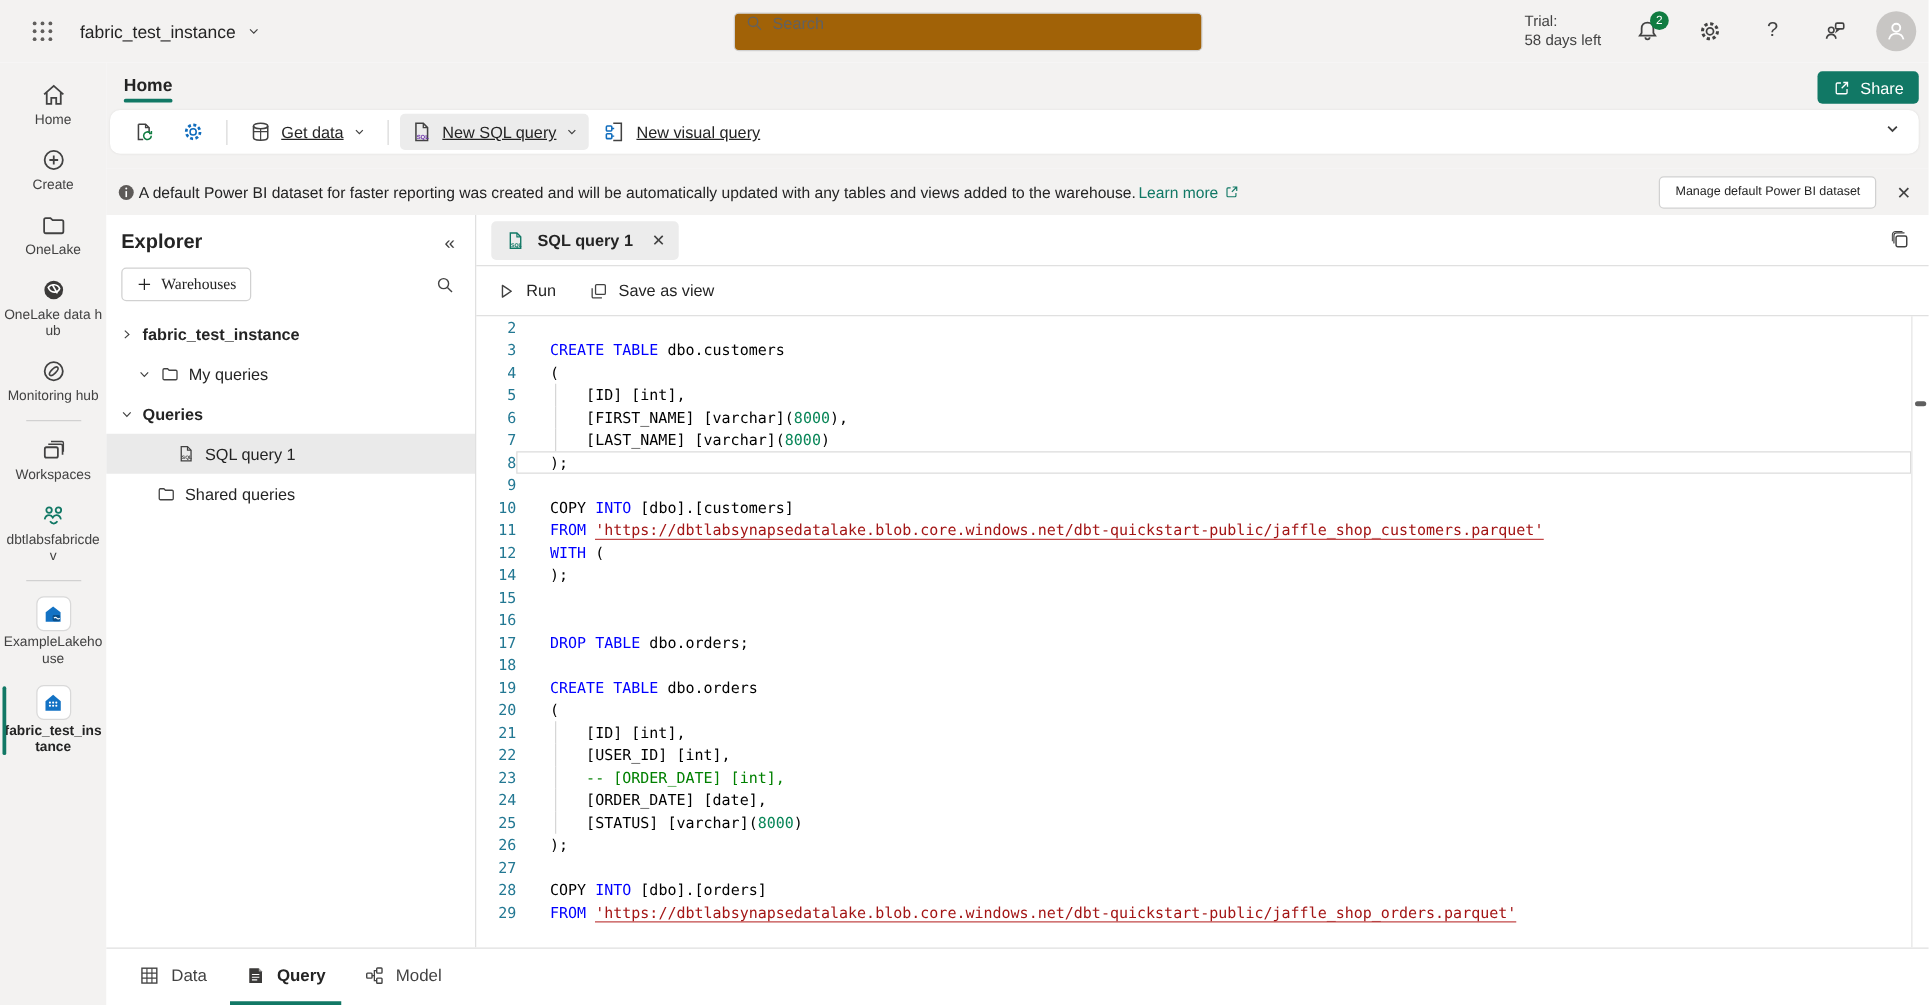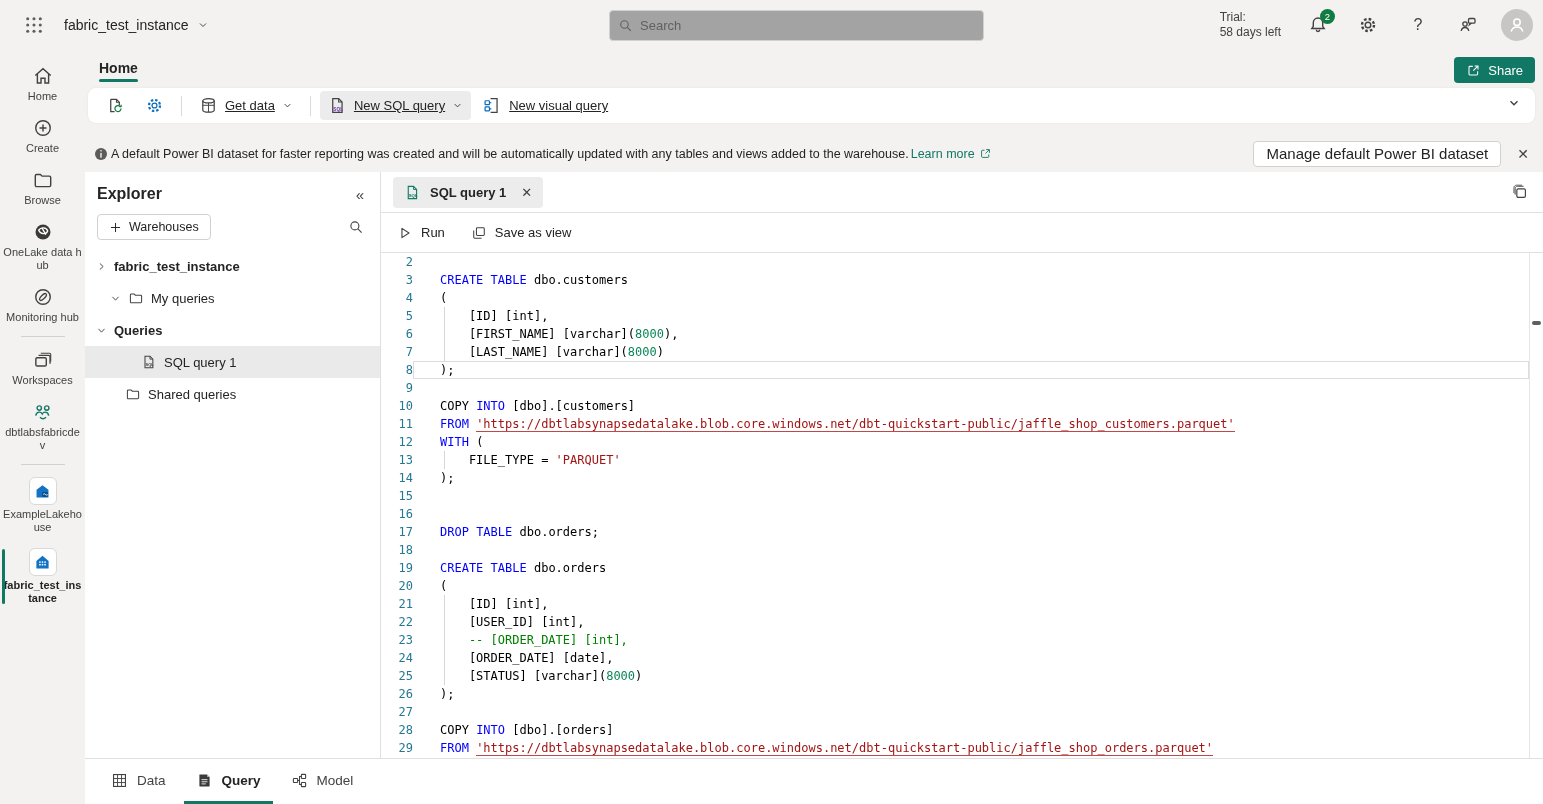--- a/index.html
+++ b/index.html
@@ -5,22 +5,22 @@
   * { margin:0; padding:0; box-sizing:border-box; }
   html,body { width:1543px; height:804px; overflow:hidden; background:#fff;
     font-family:"Liberation Sans", sans-serif; color:#242424; }
   #app { position:relative; width:1543px; height:804px; background:#fff; }
 
   
   .topbar { position:absolute; top:0; left:0; right:0; height:50px; background:#f3f2f1;
     display:flex; align-items:center; z-index:5; }
   .waffle { margin-left:22px; width:24px; height:24px; display:flex; align-items:center; justify-content:center; cursor:pointer; }
   .ws-switcher { margin-left:18px; display:flex; align-items:center; gap:8px; font-size:14px; color:#242424; cursor:pointer; }
-  .searchbox { position:absolute; left:609px; top:10px; width:375px; height:31px; background:#a3a3a3;
-    border:1px solid #d1d1d1; border-radius:4px; display:flex; align-items:center; padding:0 8px; gap:7px; }
+  .searchbox { position:absolute; left:587px; top:10px; width:375px; height:31px; background:#a16207;
+    border:1px solid #d1d1d1; border-radius:4px; display:flex; align-items:flex-start; padding:0 8px; gap:7px; }
   .searchbox input { border:none; outline:none; flex:1; font-size:13px; font-family:"Liberation Sans",sans-serif; color:#242424; background:transparent; }
   .searchbox input::placeholder { color:#616161; }
   .top-right { position:absolute; right:10px; top:0; height:50px; display:flex; align-items:center; gap:16px; }
   .trial { font-size:12px; color:#424242; line-height:15px; text-align:left; margin-right:4px; }
   .tb-ic { width:34px; height:34px; display:flex; align-items:center; justify-content:center; position:relative; cursor:pointer; border-radius:4px; }
   .badge { position:absolute; top:1px; right:0; min-width:15px; height:15px; border-radius:8px; background:#107c41;
     color:#fff; font-size:9.5px; display:flex; align-items:center; justify-content:center; padding:0 3px; }
   .help-glyph { font-size:16px; color:#424242; }
   .avatar { width:32px; height:32px; border-radius:50%; background:#c8c6c4; display:flex; align-items:center; justify-content:center; cursor:pointer; }
 
@@ -48,34 +48,34 @@
   .tool-btn { display:flex; align-items:center; gap:7px; font-size:13px; color:#242424; padding:5px 8px; border-radius:4px; cursor:pointer; background:transparent; border:none; font-family:"Liberation Sans",sans-serif;text-decoration:underline; }
   .tool-btn.selected { background:#ececec; }
   .tool-sep { width:1px; height:20px; background:#d9d9d9; margin:0 5px; }
   .ribbon-collapse { position:absolute; right:14px; top:8px; cursor:pointer; }
 
   
   .banner { position:absolute; top:135px; left:85px; right:0; height:37px; background:#f3f2f1;
     display:flex; align-items:center; padding:0 14px 0 8px; gap:2px; font-size:12.5px; color:#242424; }
   .learn-more { color:#117865; display:flex; align-items:center; gap:4px; cursor:pointer; white-space:nowrap; }
   .manage-btn { margin-left:auto; background:#fff; border:1px solid #d1d1d1; border-radius:4px; height:26px;
-    padding:0 12px; font-size:15px; color:#242424; cursor:pointer; font-family:"Liberation Sans",sans-serif; white-space:nowrap; }
+    padding:0 12px; font-size:10px; color:#242424; cursor:pointer; font-family:"Liberation Sans",sans-serif; white-space:nowrap; }
   .banner-close { margin-left:14px; font-size:14px; color:#424242; cursor:pointer; }
 
   
   .main { position:absolute; top:172px; left:85px; right:0; bottom:46px; background:#fff; display:flex; }
 
   
   .explorer { width:296px; border-right:1px solid #e0e0e0; display:flex; flex-direction:column; }
   .exp-head { display:flex; align-items:center; justify-content:space-between; padding:13px 16px 9px 12px; }
   .exp-title { font-size:16px; font-weight:bold; }
   .exp-collapse { font-size:15px; color:#424242; cursor:pointer; }
   .exp-actions { display:flex; align-items:center; justify-content:space-between; padding:2px 16px 10px 12px; }
   .wh-btn { display:flex; align-items:center; gap:7px; border:1px solid #d1d1d1; border-radius:4px; background:#fff;
-    padding:5px 11px; font-size:12.5px; color:#242424; cursor:pointer; font-family:Liberation Sans, sans-serif; }
+    padding:5px 11px; font-size:12.5px; color:#242424; cursor:pointer; font-family:Liberation Serif, serif; }
   .tree { font-size:13px; }
   .tree-row { height:32px; display:flex; align-items:center; gap:7px; cursor:pointer; color:#242424; }
   .tree-row.sel { background:#eaeaea; }
   .lvl1 { padding-left:10px; } .lvl2 { padding-left:10px; } .lvl3 { padding-left:24px; }
   .lvl4 { padding-left:56px; } .lvl3b { padding-left:40px; }
   .semibold { font-weight:bold; }
   .chev { display:flex; width:12px; justify-content:center; }
 
   
   .editor { flex:1; display:flex; flex-direction:column; min-width:0; }
@@ -190,21 +190,21 @@
       <svg width="22" height="22" viewBox="0 0 20 20">
         <circle cx="10" cy="10" r="6.6" fill="none" stroke="#424242" stroke-width="1.3"></circle>
         <path d="M10 6.8v6.4M6.8 10h6.4" stroke="#424242" stroke-width="1.3"></path>
       </svg>
       <span>Create</span>
     </div>
     <div class="rail-item">
       <svg width="22" height="22" viewBox="0 0 20 20">
         <path d="M3 6.2c0-.7.5-1.2 1.2-1.2h3.4L9.2 6.5h6.6c.7 0 1.2.5 1.2 1.2v7.1c0 .7-.5 1.2-1.2 1.2H4.2c-.7 0-1.2-.5-1.2-1.2Z" fill="none" stroke="#424242" stroke-width="1.3"></path>
       </svg>
-      <span>Browse</span>
+      <span>OneLake</span>
     </div>
     <div class="rail-item">
       <svg width="22" height="22" viewBox="0 0 20 20">
         <circle cx="10" cy="10" r="6.8" fill="#3b3a39"></circle>
         <path d="M6 8.2c2.2-3 7-2.6 8.3.8-1.5 3.4-6.4 3.6-8.3-.8Z" fill="none" stroke="#fff" stroke-width="1.2"></path>
         <path d="M9 6.2 12.6 12.4" stroke="#fff" stroke-width="1.2"></path>
       </svg>
       <span>OneLake data hub</span>
     </div>
     <div class="rail-item">
@@ -449,21 +449,20 @@
             <div class="code-row"><span class="ln">3</span><span class="ct"><span class="k">CREATE</span><span class="p"> </span><span class="k">TABLE</span><span class="p"> dbo.customers</span></span></div>
             <div class="code-row"><span class="ln">4</span><span class="ct"><span class="p">(</span></span></div>
             <div class="code-row g"><span class="ln">5</span><span class="ct"><span class="p">    [ID] [int],</span></span></div>
             <div class="code-row g"><span class="ln">6</span><span class="ct"><span class="p">    [FIRST_NAME] [varchar](</span><span class="n2">8000</span><span class="p">),</span></span></div>
             <div class="code-row g"><span class="ln">7</span><span class="ct"><span class="p">    [LAST_NAME] [varchar](</span><span class="n2">8000</span><span class="p">)</span></span></div>
             <div class="code-row cur"><span class="ln">8</span><span class="ct"><span class="p">);</span></span></div>
             <div class="code-row"><span class="ln">9</span><span class="ct"></span></div>
             <div class="code-row"><span class="ln">10</span><span class="ct"><span class="p">COPY </span><span class="k">INTO</span><span class="p"> [dbo].[customers]</span></span></div>
             <div class="code-row"><span class="ln">11</span><span class="ct"><span class="k">FROM</span><span class="p"> </span><span class="su">'https://dbtlabsynapsedatalake.blob.core.windows.net/dbt-quickstart-public/jaffle_shop_customers.parquet'</span></span></div>
             <div class="code-row"><span class="ln">12</span><span class="ct"><span class="k">WITH</span><span class="p"> (</span></span></div>
-            <div class="code-row g"><span class="ln">13</span><span class="ct"><span class="p">    FILE_TYPE = </span><span class="s">'PARQUET'</span></span></div>
             <div class="code-row"><span class="ln">14</span><span class="ct"><span class="p">);</span></span></div>
             <div class="code-row"><span class="ln">15</span><span class="ct"></span></div>
             <div class="code-row"><span class="ln">16</span><span class="ct"></span></div>
             <div class="code-row"><span class="ln">17</span><span class="ct"><span class="k">DROP</span><span class="p"> </span><span class="k">TABLE</span><span class="p"> dbo.orders;</span></span></div>
             <div class="code-row"><span class="ln">18</span><span class="ct"></span></div>
             <div class="code-row"><span class="ln">19</span><span class="ct"><span class="k">CREATE</span><span class="p"> </span><span class="k">TABLE</span><span class="p"> dbo.orders</span></span></div>
             <div class="code-row"><span class="ln">20</span><span class="ct"><span class="p">(</span></span></div>
             <div class="code-row g"><span class="ln">21</span><span class="ct"><span class="p">    [ID] [int],</span></span></div>
             <div class="code-row g"><span class="ln">22</span><span class="ct"><span class="p">    [USER_ID] [int],</span></span></div>
             <div class="code-row g"><span class="ln">23</span><span class="ct"><span class="c">    -- [ORDER_DATE] [int],</span></span></div>

